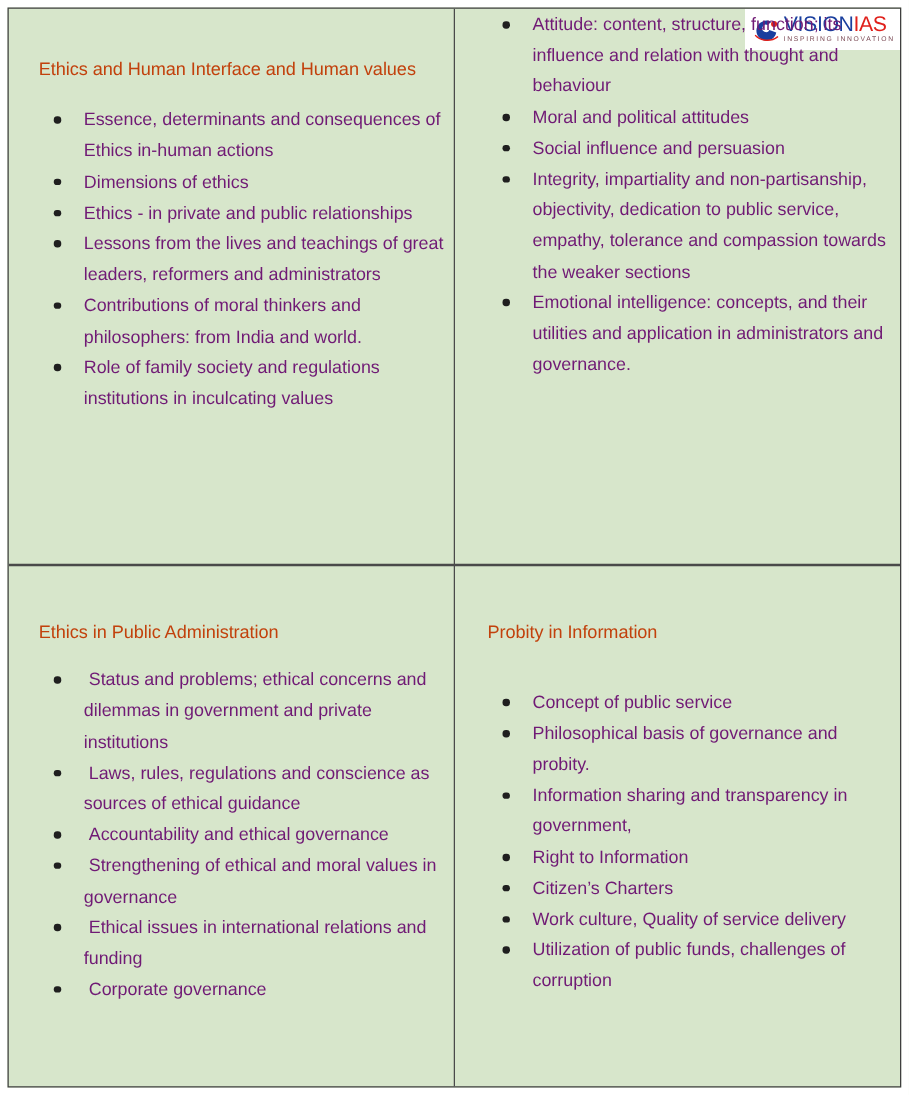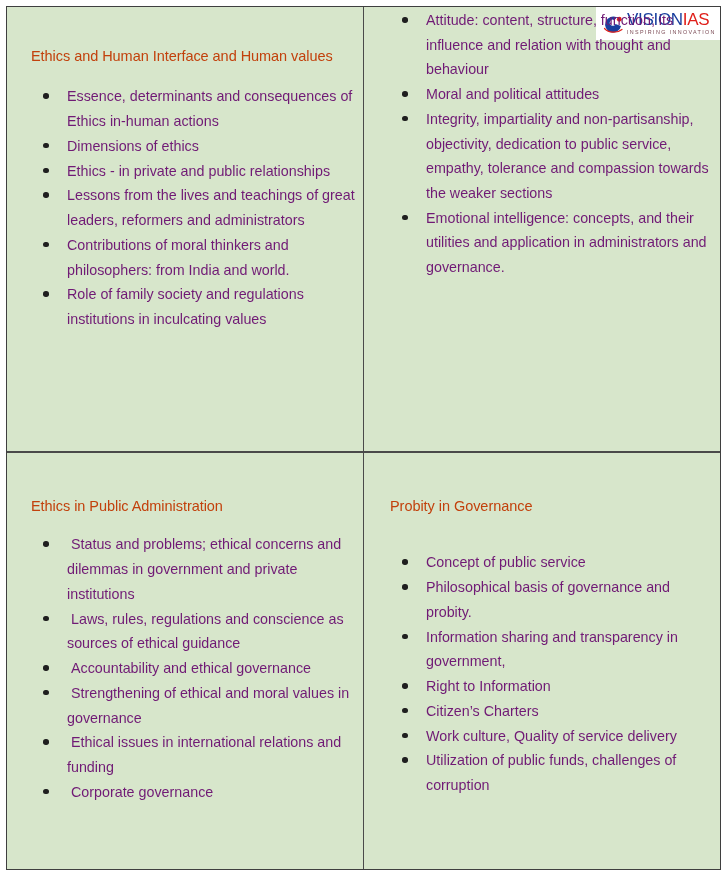--- a/index.html
+++ b/index.html
@@ -163,41 +163,42 @@
         <path d="M5 31 C13 40 30 41 40 33" stroke="#e0201b" stroke-width="2.4" fill="none" stroke-linecap="round"></path>
       </svg>
       <div class="logo-text-wrap">
         <div class="logo-word"><span class="logo-vision">VISION</span><span class="logo-ias">IAS</span></div>
         <div class="logo-tagline">INSPIRING INNOVATION</div>
       </div>
     </div>
     <ul class="bullets">
         <li>Attitude: content, structure, function; its influence and relation with thought and behaviour</li>
         <li>Moral and political attitudes</li>
+        <li>Social influence and persuasion</li>
         <li>Integrity, impartiality and non-partisanship, objectivity, dedication to public service, empathy, tolerance and compassion towards the weaker sections</li>
         <li>Emotional intelligence: concepts, and their utilities and application in administrators and governance.</li>
       </ul>
   </div>
 
   <div class="hline"></div>
 
   <div class="panel panel-bl">
     <h2 class="panel-title">Ethics in Public Administration</h2>
     <ul class="bullets">
         <li> Status and problems; ethical concerns and dilemmas in government and private institutions</li>
         <li> Laws, rules, regulations and conscience as sources of ethical guidance</li>
         <li> Accountability and ethical governance</li>
         <li> Strengthening of ethical and moral values in governance</li>
         <li> Ethical issues in international relations and funding</li>
         <li> Corporate governance</li>
       </ul>
   </div>
 
   <div class="panel panel-br">
-    <h2 class="panel-title">Probity in Governance</h2>
+    <h2 class="panel-title">Probity in Information</h2>
     <ul class="bullets">
         <li>Concept of public service</li>
         <li>Philosophical basis of governance and probity.</li>
         <li>Information sharing and transparency in government,</li>
         <li>Right to Information</li>
         <li>Citizen’s Charters</li>
         <li>Work culture, Quality of service delivery</li>
         <li>Utilization of public funds, challenges of corruption</li>
       </ul>
   </div>

